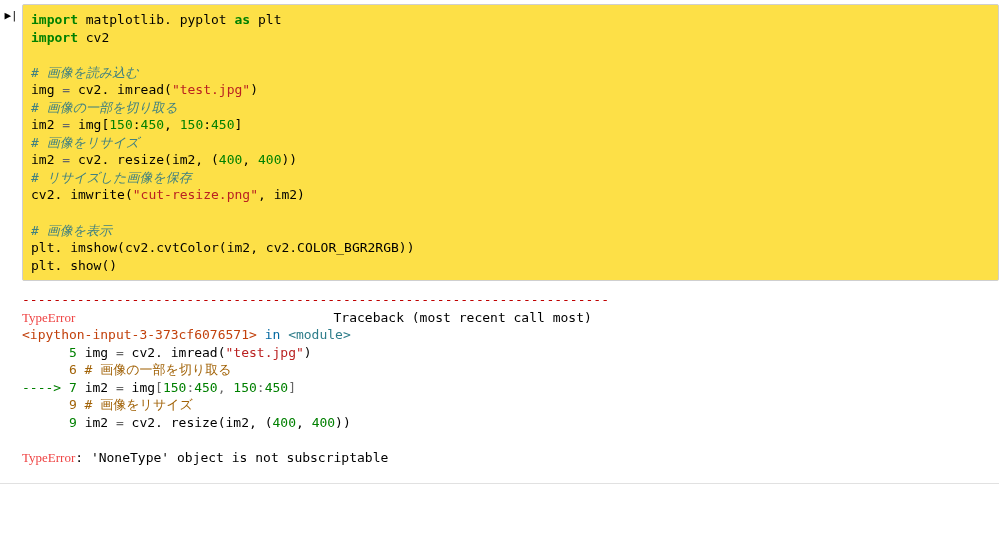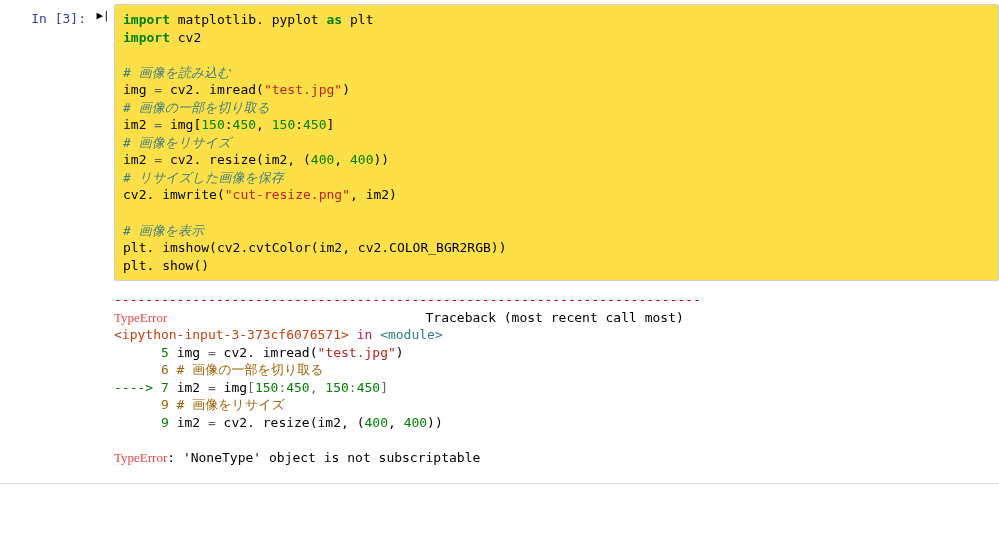--- a/index.html
+++ b/index.html
@@ -66,34 +66,33 @@
   .kw  { color: #008000; font-weight: bold; }
   .cmt { color: #408080; font-style: italic; }
   .str { color: #BA2121; }
   .num { color: #008000; }
   .op  { color: #666; }
   .nm  { color: #000; }
 
   
   .tb-err    { color: #ef4444; font-family: Liberation Serif, serif; }
   .tb-file   { color: #c2410c; }
-  .tb-in     { color: #be185d; }
+  .tb-in     { color: #0369a1; }
   .tb-mod    { color: #2e7d8a; }
   .tb-arrow  { color: #008000; }
   .tb-numln  { color: #008000; }
   .tb-cmtln  { color: #a16207; }
   .tb-plain  { color: #000; }
   .tb-dash   { color: #c00000; }
   .tb-trc    { color: #000; }
 </style>
 </head>
 <body>
 
 <div class="cell">
-  <div class="prompt-col">In [3]:</div>
   <div class="run-icon">▶|</div>
   <div class="content-col">
     <div class="code-area"><span class="kw">import</span> <span class="nm">matplotlib. pyplot</span> <span class="kw">as</span> <span class="nm">plt</span>
 <span class="kw">import</span> <span class="nm">cv2</span>
 
 <span class="cmt"># 画像を読み込む</span>
 <span class="nm">img </span><span class="op">=</span><span class="nm"> cv2. imread(</span><span class="str">"test.jpg"</span><span class="nm">)</span>
 <span class="cmt"># 画像の一部を切り取る</span>
 <span class="nm">im2 </span><span class="op">=</span><span class="nm"> img[</span><span class="num">150</span><span class="nm">:</span><span class="num">450</span><span class="nm">, </span><span class="num">150</span><span class="nm">:</span><span class="num">450</span><span class="nm">]</span>
 <span class="cmt"># 画像をリサイズ</span>

